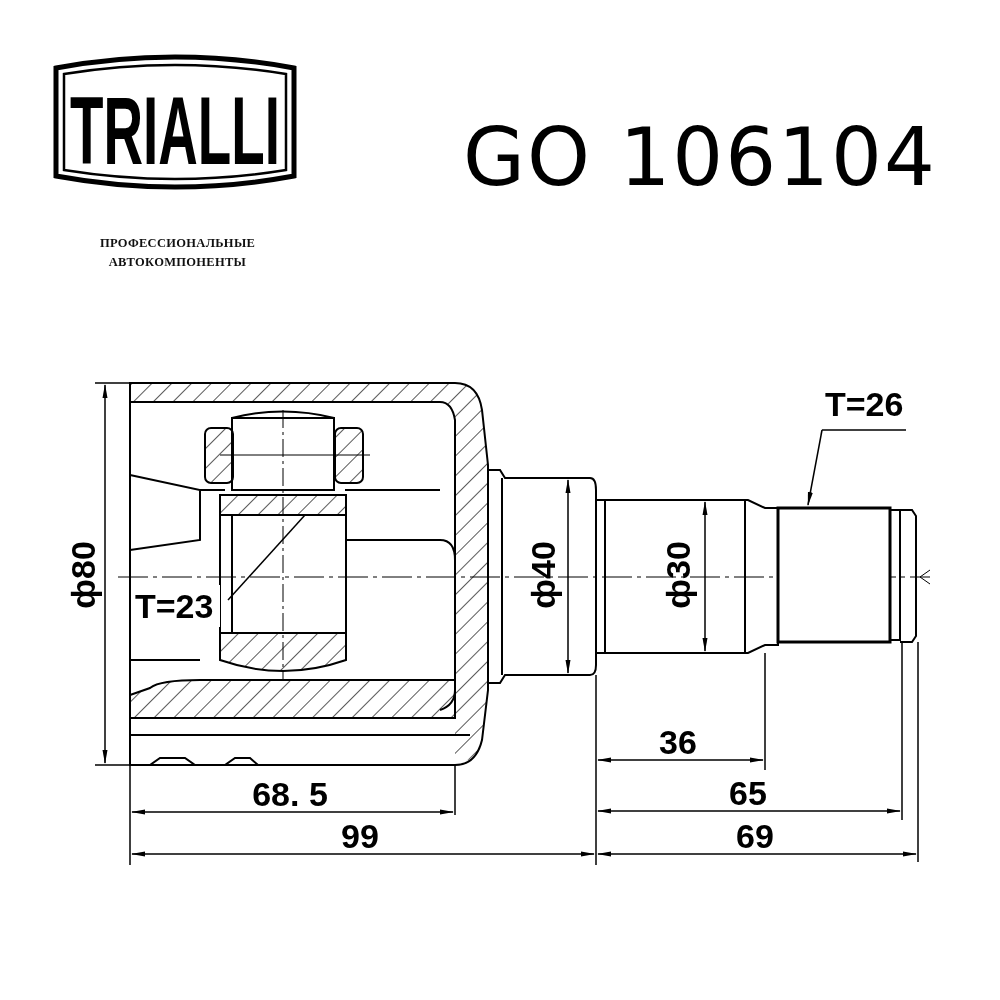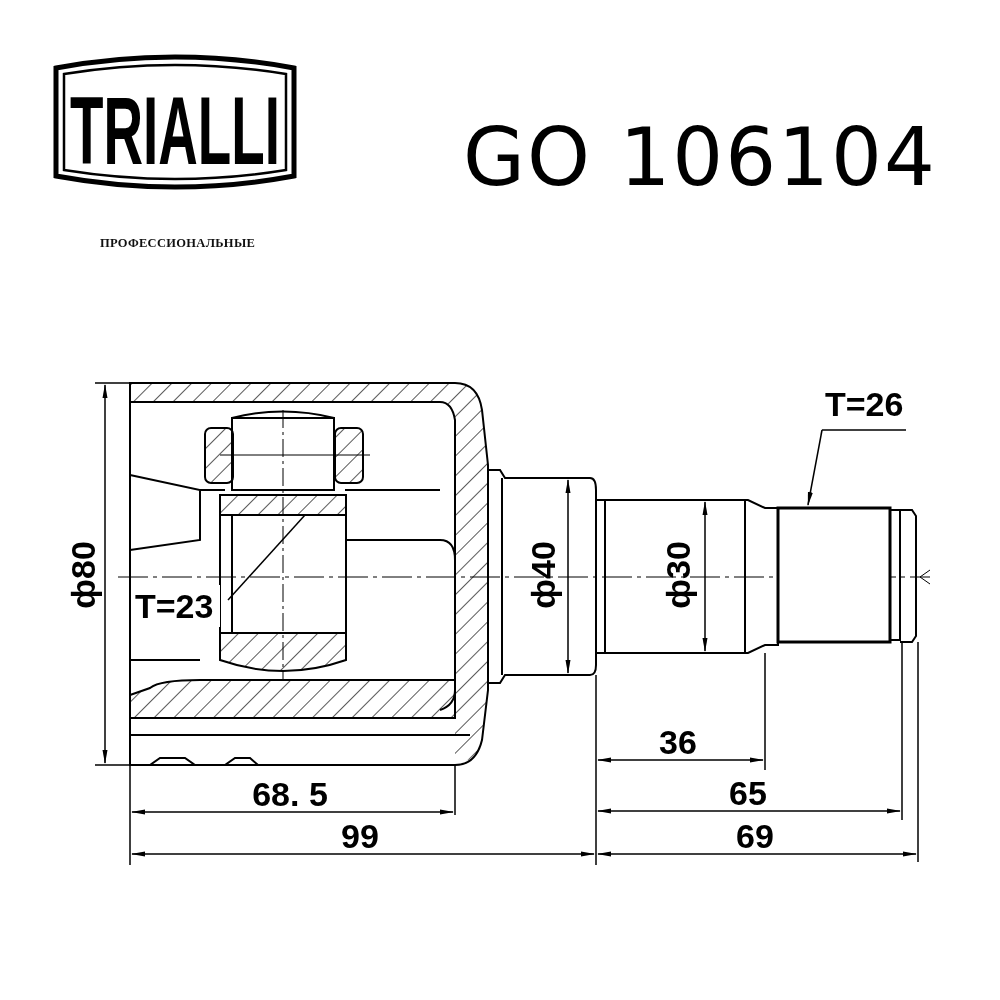--- a/index.html
+++ b/index.html
@@ -14,20 +14,21 @@
 <body>
 
 <svg class="logo" viewBox="0 0 250 140">
   <path d="M6,16 Q125,-6 244,16 L244,124 Q125,146 6,124 Z" fill="#fff" stroke="#000" stroke-width="5"></path>
   <path d="M14,22 Q125,4 236,22 L236,118 Q125,136 14,118 Z" fill="none" stroke="#000" stroke-width="2.5"></path>
   <text x="125" y="112" text-anchor="middle" font-family="Liberation Sans, sans-serif" font-weight="bold" font-size="96" textLength="210" lengthAdjust="spacingAndGlyphs" fill="#000">TRIALLI</text>
 </svg>
 
 <div class="tagline">
   <div>ПРОФЕССИОНАЛЬНЫЕ</div>
+  <div>АВТОКОМПОНЕНТЫ</div>
 </div>
 
 <div class="part-no">GO 106104</div>
 
 <svg class="drawing" viewBox="0 0 1000 1000">
   <defs>
     <pattern id="hatch" patternUnits="userSpaceOnUse" width="14" height="14" patternTransform="rotate(45)">
       <line x1="0" y1="0" x2="0" y2="14" stroke="#000" stroke-width="1.3"></line>
     </pattern>
     <marker id="arr" markerWidth="14" markerHeight="8" refX="13" refY="4" orient="auto-start-reverse" markerUnits="userSpaceOnUse">

